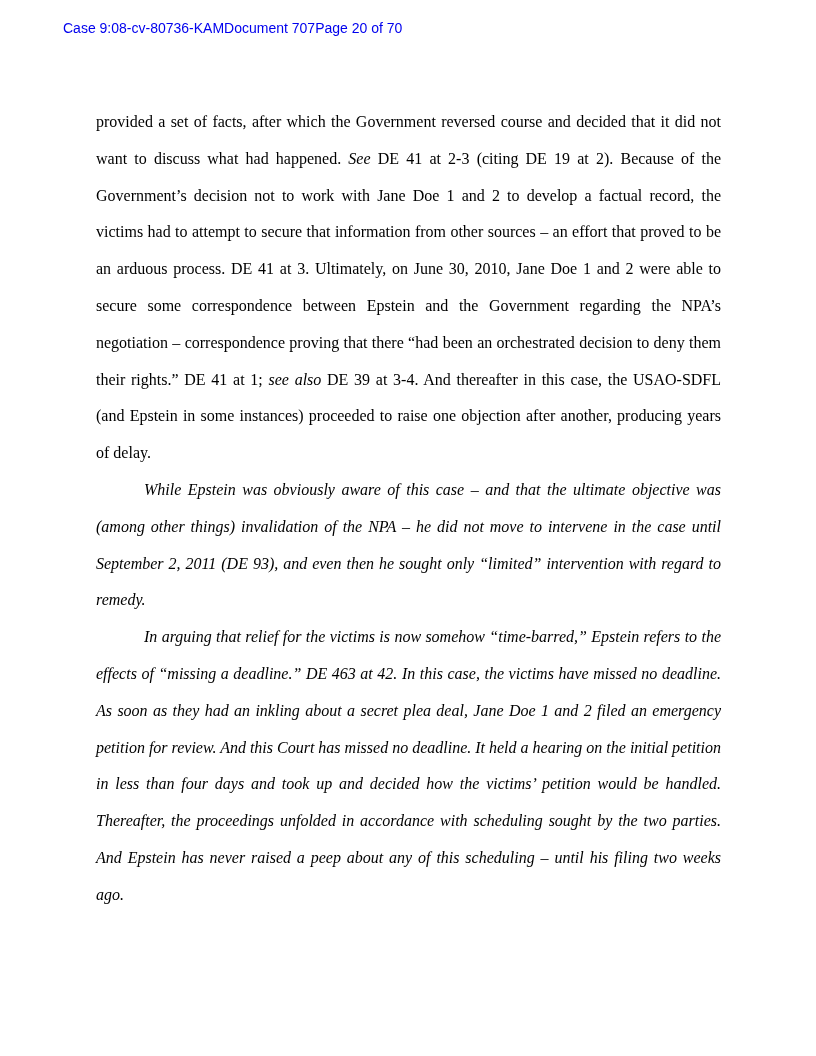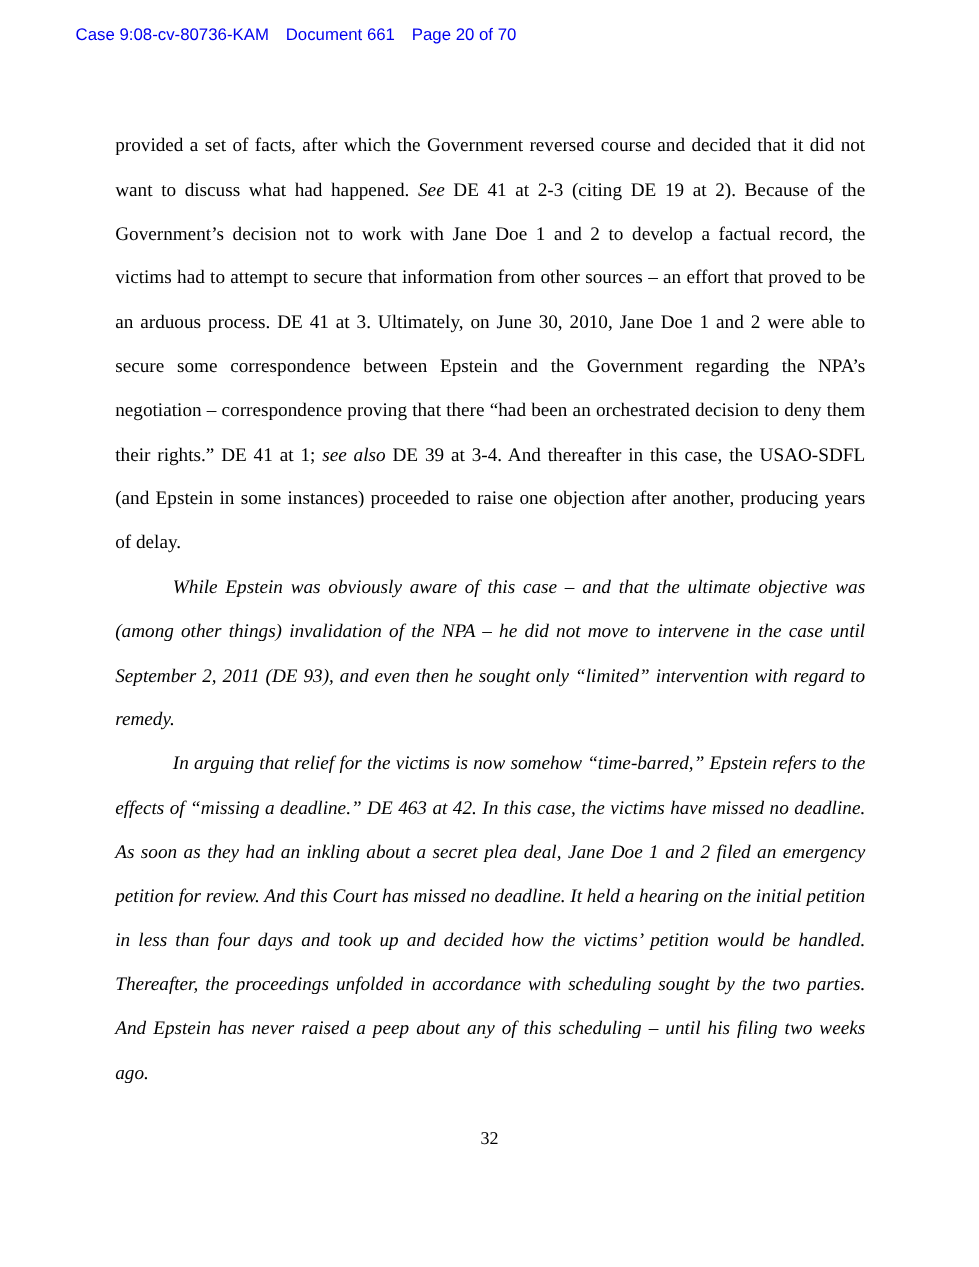--- a/index.html
+++ b/index.html
@@ -15,21 +15,20 @@
     background: #ffffff;
     font-family: "Liberation Serif", serif;
     color: #000000;
     overflow: hidden;
   }
   .ecf-header {
     position: absolute;
     left: 63px;
     top: 20px;
     display: flex;
-    gap: 14px;
     white-space: nowrap;
     font-family: "Liberation Sans", sans-serif;
     font-size: 14px;
   }
   .body-text {
     position: absolute;
     left: 96px;
     width: 625px;
     top: 104px;
     font-size: 16px;
@@ -54,25 +53,24 @@
     font-size: 15px;
   }
 </style>
 </head>
 <body>
 
 <div class="page">
 
   <div class="ecf-header" style="color: rgb(0, 0, 238);">
     <span>Case 9:08-cv-80736-KAM</span>
-    <span>Document 661</span>
+    <span>Document 707</span>
     <span>Page 20 of 70</span>
   </div>
 
   <div class="body-text">
       <p class="para"><span>provided a set of facts, after which the Government reversed course and decided that it did not want to discuss what had happened.  </span><em>See</em><span> DE 41 at 2-3 (citing DE 19 at 2).  Because of the Government’s decision not to work with Jane Doe 1 and 2 to develop a factual record, the victims had to attempt to secure that information from other sources – an effort that proved to be an arduous process.  DE 41 at 3.  Ultimately, on June 30, 2010, Jane Doe 1 and 2 were able to secure some correspondence between Epstein and the Government regarding the NPA’s negotiation – correspondence proving that there “had been an orchestrated decision to deny them their rights.”  DE 41 at 1; </span><em>see also</em><span> DE 39 at 3-4.  And thereafter in this case, the USAO-SDFL (and Epstein in some instances) proceeded to raise one objection after another, producing years of delay.</span></p>
       <p class="para indent"><span>While Epstein was obviously aware of this case – and that the ultimate objective was (among other things) invalidation of the NPA – he did not move to intervene in the case until September 2, 2011 (DE 93), and even then he sought only “limited” intervention with regard to remedy.</span></p>
       <p class="para indent"><span>In arguing that relief for the victims is now somehow “time-barred,” Epstein refers to the effects of “missing a deadline.”  DE 463 at 42.  In this case, the victims have missed no deadline.  As soon as they had an inkling about a secret plea deal, Jane Doe 1 and 2 filed an emergency petition for review. And this Court has missed no deadline.  It held a hearing on the initial petition in less than four days and took up and decided how the victims’ petition would be handled.  Thereafter, the proceedings unfolded in accordance with scheduling sought by the two parties.  And Epstein has never raised a peep about any of this scheduling – until his filing two weeks ago.</span></p>
     </div>
 
-  <div class="page-number">32</div>
 
 </div>
 
 </body></html>

